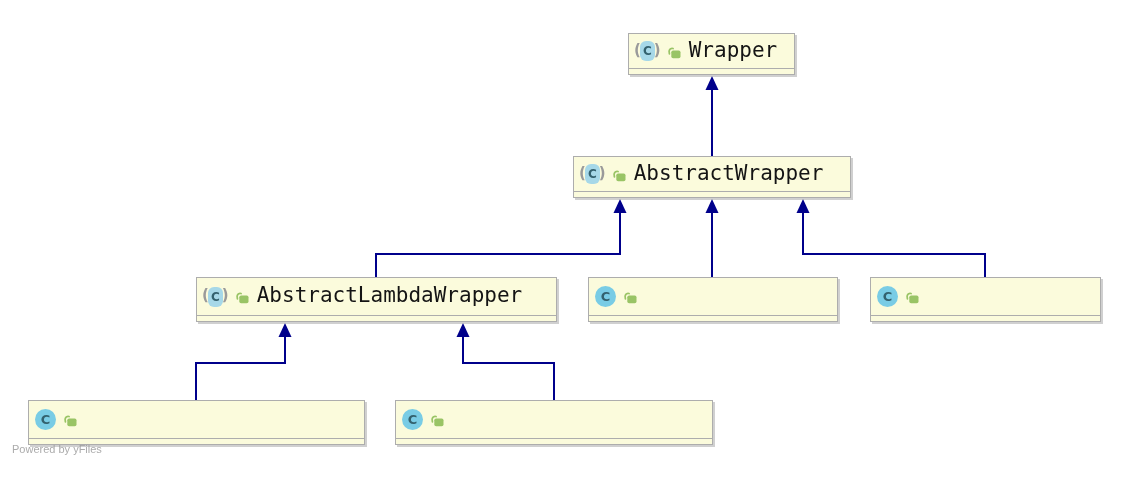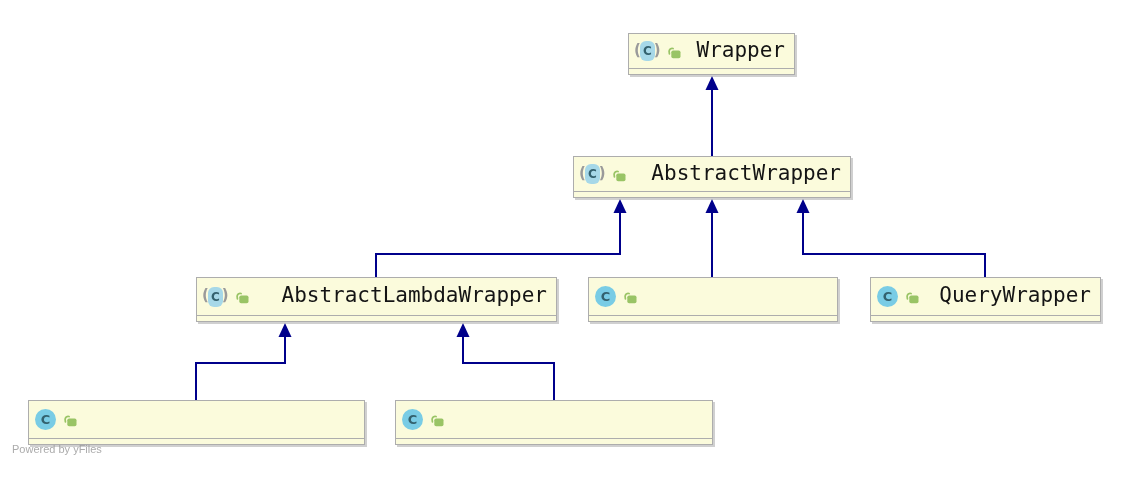--- a/index.html
+++ b/index.html
@@ -18,21 +18,21 @@
     border:1px solid var(--node-border,#adadad);
     box-shadow:2px 2px 0 rgba(150,150,150,.45);
     display:flex;flex-direction:column;
     cursor:default;
   }
   .node-title{
     flex:1;display:flex;align-items:center;
     padding:0 9px 0 6px;gap:5px;min-width:0;
   }
   .node-label{
-    flex:1;text-align:right;
+    flex:1;text-align:left;
     font-size:21px;color:#141414;
     white-space:nowrap;line-height:1;
     padding-bottom:2px;
   }
   .node-sep{height:5px;border-top:1px solid var(--node-border,#adadad);}
   .cls-icon{display:inline-flex;align-items:center;flex:none;}
   .c-badge{
     display:inline-block;width:21px;height:21px;border-radius:50%;
     background:var(--icon-blue,#79cce5);color:var(--icon-letter,#33616e);
     font-family:"DejaVu Sans",sans-serif;font-size:13px;font-weight:bold;
@@ -134,21 +134,20 @@
     </div>
     <div class="node" style="left: 870px; top: 277px; width: 231px; height: 45px;">
       <div class="node-title">
         <span class="cls-icon">
           <span class="c-badge">C</span>
         </span>
         <svg class="lock" width="17" height="17" viewBox="0 0 17 17">
           <path d="M4.4,10.8 C3.2,7.2 5.2,4.8 8.1,5.5" fill="none" stroke="#99c465" stroke-width="1.8" stroke-linecap="round"></path>
           <rect x="6.3" y="7.4" width="9.2" height="7.8" rx="1.8" fill="#99c465"></rect>
         </svg>
-        <span class="node-label">QueryWrapper</span>
       </div>
       <div class="node-sep"></div>
     </div>
     <div class="node" style="left: 28px; top: 400px; width: 337px; height: 45px;">
       <div class="node-title">
         <span class="cls-icon">
           <span class="c-badge">C</span>
         </span>
         <svg class="lock" width="17" height="17" viewBox="0 0 17 17">
           <path d="M4.4,10.8 C3.2,7.2 5.2,4.8 8.1,5.5" fill="none" stroke="#99c465" stroke-width="1.8" stroke-linecap="round"></path>

